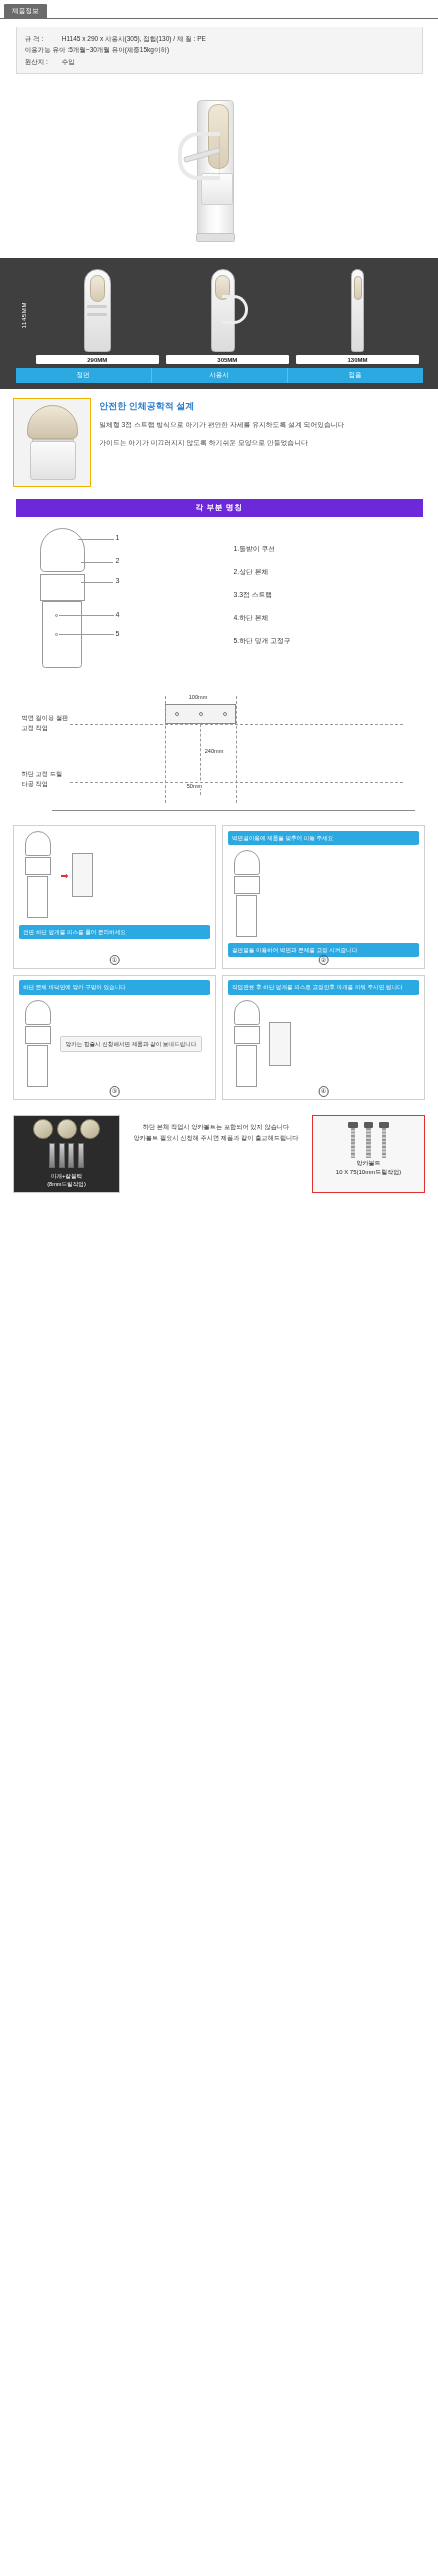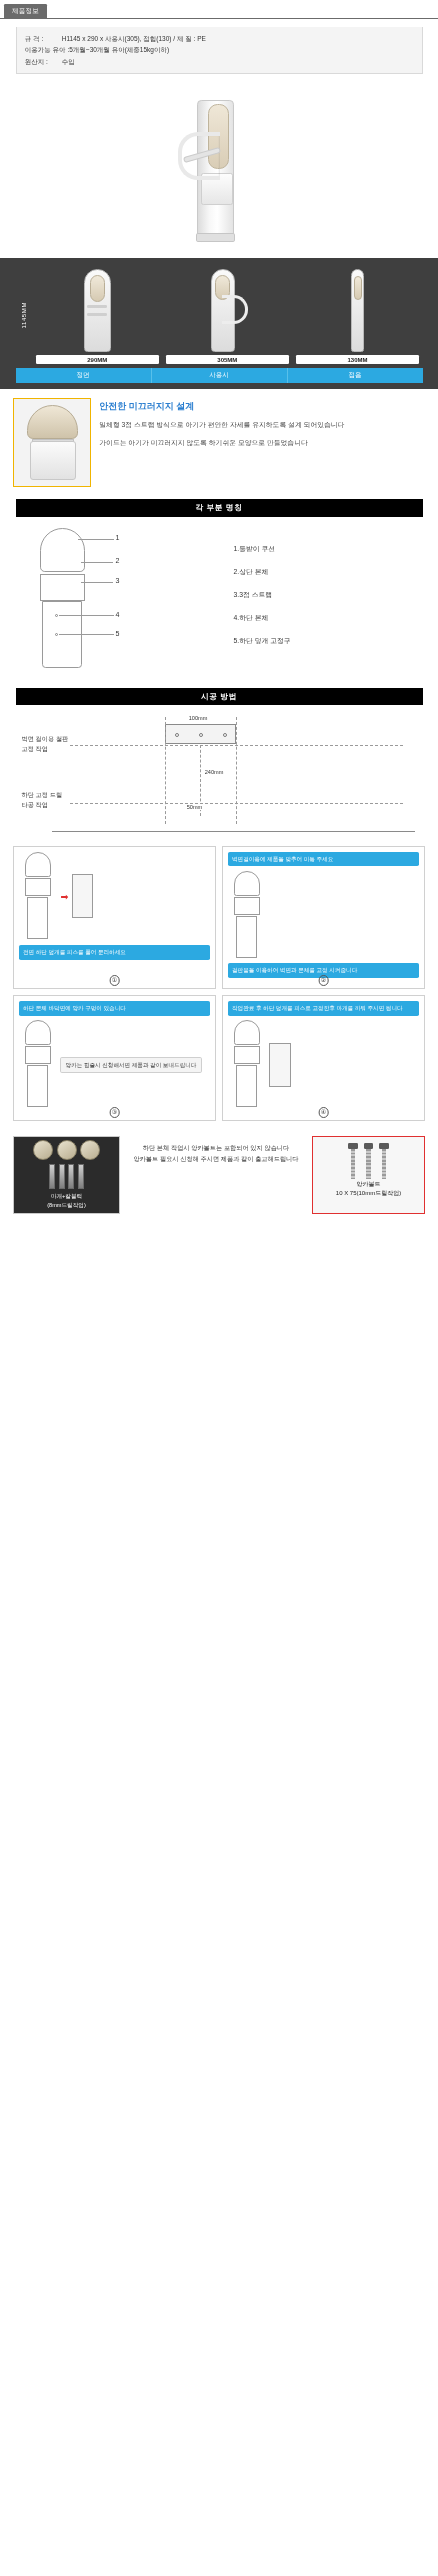--- a/index.html
+++ b/index.html
@@ -129,21 +129,21 @@
   }
   .ergo-photo .seat-bar {
     position:absolute; left:18px; top:40px; width:42px; height:4.8px; background:#dcdcdc; border:0.6px solid #c2c2c2;
   }
   .ergo-text { flex:1; }
   .ergo-title { color:#2c7fd0; font-size:9px; font-weight:bold; margin:1.2px 0 6px 0; }
   .ergo-p { font-size:6.8px; line-height:1.85; color:#444; margin:0 0 6px 0; }
 
   
   .sec-head {
-    background:#000000; color:#fff; text-align:center; font-size:7.7px; font-weight:bold;
+    background:#6d28d9; color:#fff; text-align:center; font-size:7.7px; font-weight:bold;
     padding:3.6px 0; margin:3.6px 15.5px 0 15.5px; letter-spacing:0.6px;
   }
 
   
   .parts { display:flex; padding:8.3px 15.5px 10.7px 15.5px; }
   .parts-fig { width:178px; position:relative; height:149px; }
   .parts-fig .outline { position:absolute; left:24px; top:3.6px; width:45px; height:44px; border:0.9px solid #9a9a9a; border-radius:22.6px 22.6px 4.8px 4.8px;}
   .parts-fig .outline2 { position:absolute; left:24px; top:49px; width:45px; height:27px; border:0.9px solid #9a9a9a; }
   .parts-fig .outline3 { position:absolute; left:26px; top:76px; width:40px; height:67px; border:0.9px solid #9a9a9a; border-radius:0 0 3.6px 3.6px;}
   .parts-fig .hline { position:absolute; height:0.6px; background:#9a9a9a; }
@@ -286,21 +286,21 @@
     <div class="dim-spacer"></div>
   </div>
 
   <div class="ergo">
     <div class="ergo-photo">
       <div class="seat-top"></div>
       <div class="seat-bar"></div>
       <div class="seat-btm"></div>
     </div>
     <div class="ergo-text">
-      <div class="ergo-title">안전한 미끄러지지 설계</div>
+      <div class="ergo-title">안전한 인체공학적 설계</div>
       <p class="ergo-p">일체형 3점 스트랩 방식으로 아기가 편안한 자세를 유지하도록 설계 되어있습니다</p>
       <p class="ergo-p">가이드는 아기가 미끄러지지 않도록 하기쉬운 모양으로 만들었습니다</p>
     </div>
   </div>
 
   <div class="sec-head">각 부분 명칭</div>
   <div class="parts">
     <div class="parts-fig">
       <div class="outline"></div>
       <div class="outline2"></div>
@@ -325,21 +325,20 @@
     </div>
     <ul class="parts-list">
       <li>1.등받이 쿠션</li>
       <li>2.상단 본체</li>
       <li>3.3점 스트랩</li>
       <li>4.하단 본체</li>
       <li>5.하단 덮개 고정구</li>
     </ul>
   </div>
 
-  <div class="sec-head">시공 방법</div>
   <div class="install">
     <div class="install-diagram">
       <div class="dimtext" style="left:172px;top:1.2px;">100mm</div>
       <div class="idim-box">
         <div class="h" style="left:9.5px;"></div>
         <div class="h" style="left:33px;"></div>
         <div class="h" style="left:57px;"></div>
       </div>
       <div class="dash-v" style="left:149px;top:3.6px;height:107px;"></div>
       <div class="dash-v" style="left:220px;top:3.6px;height:107px;"></div>

